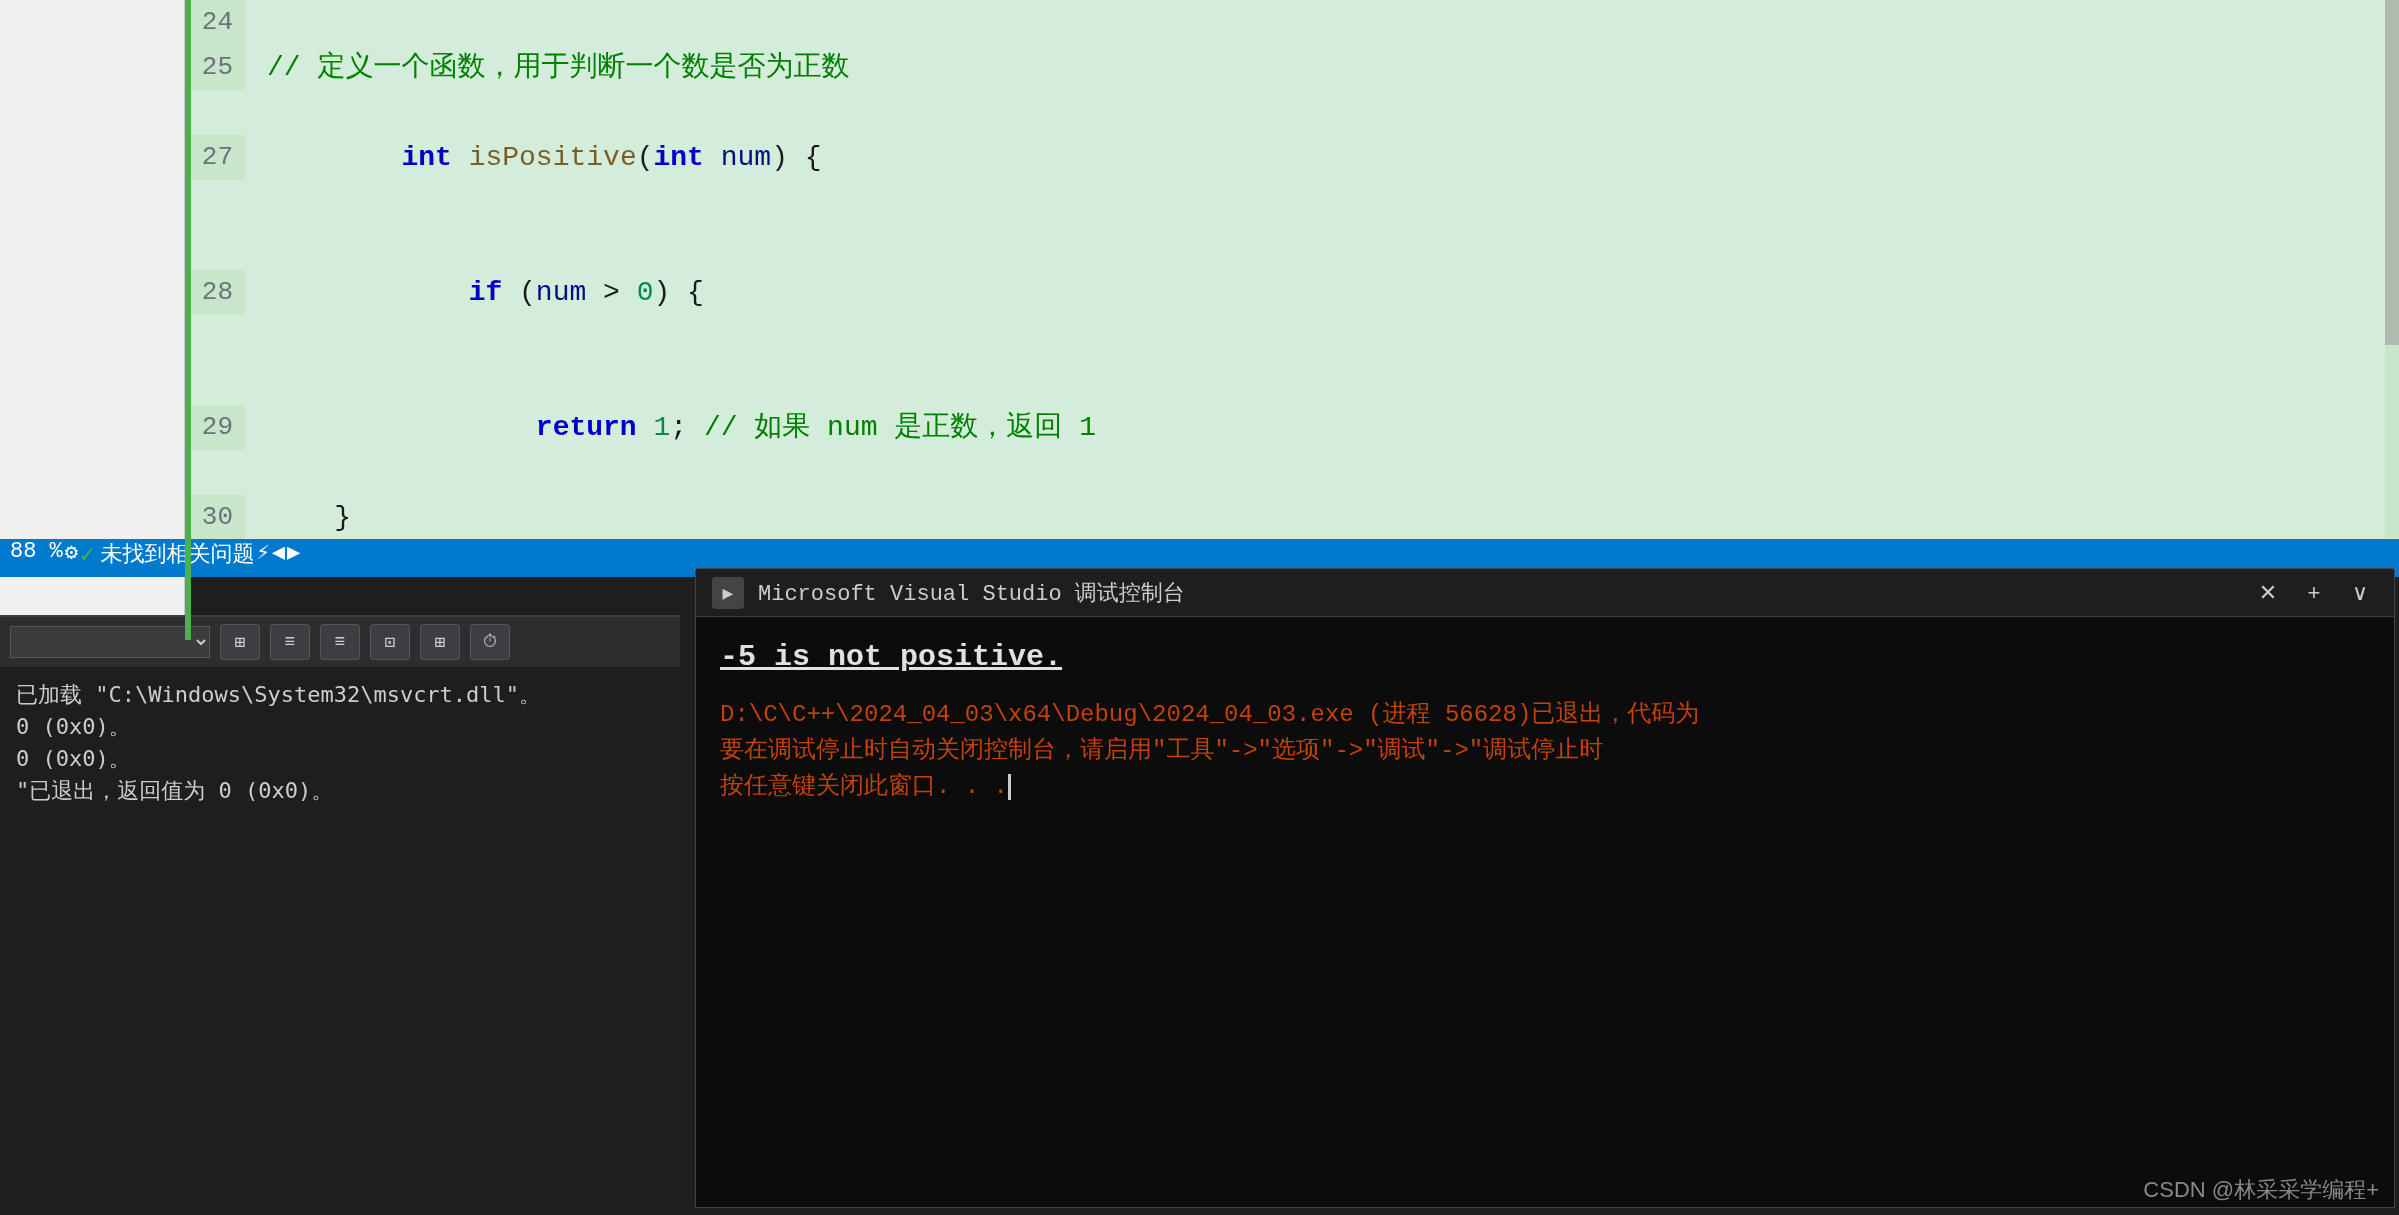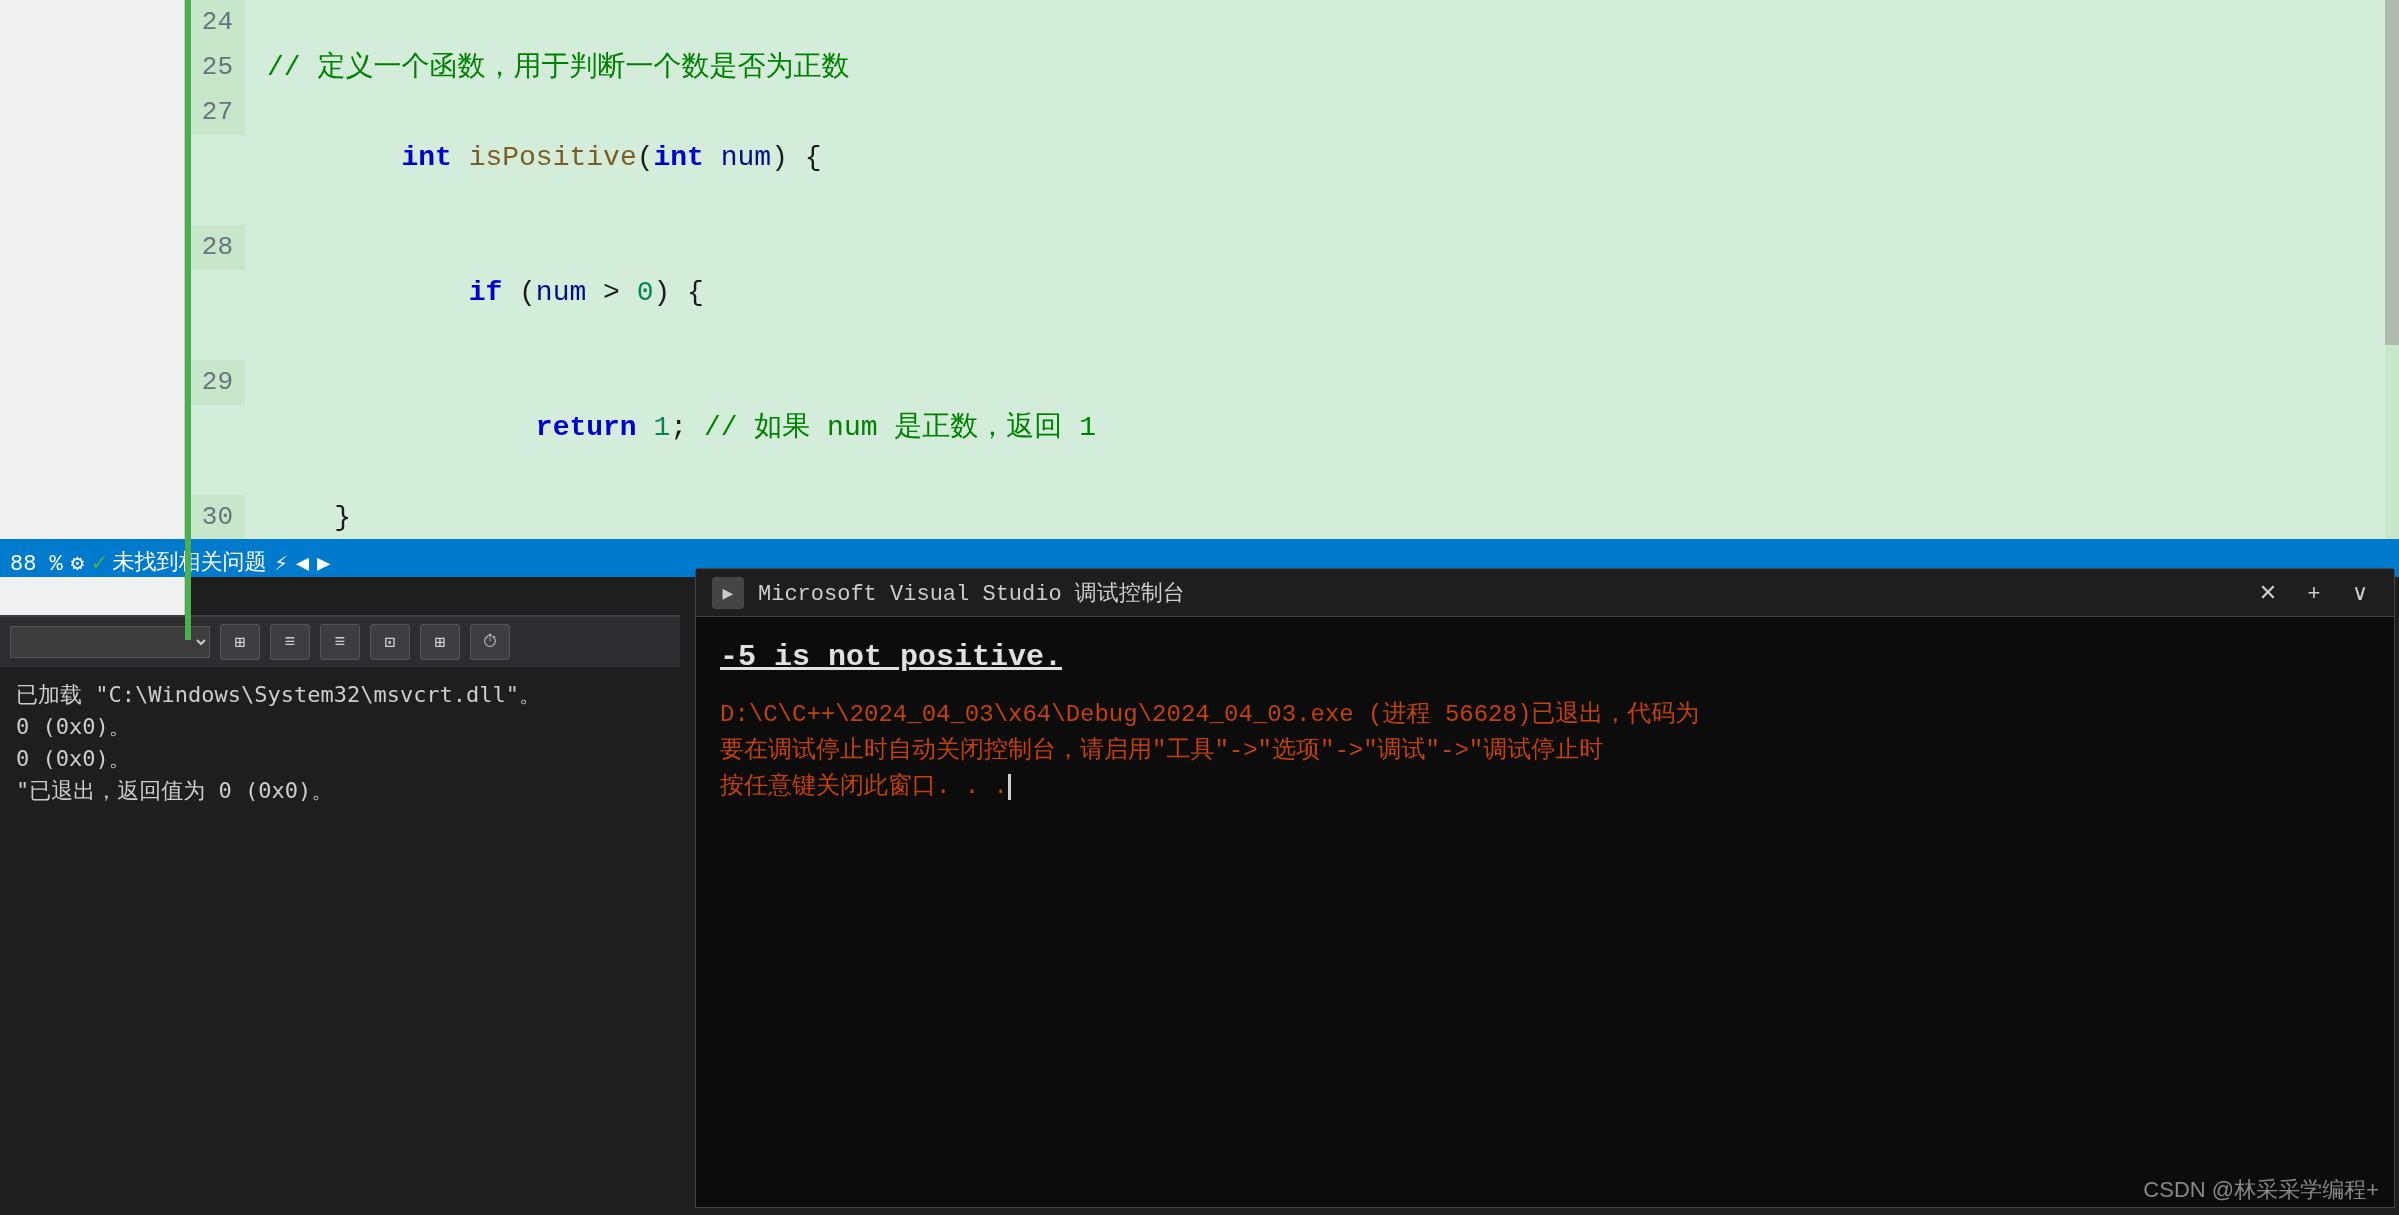--- a/index.html
+++ b/index.html
@@ -24,21 +24,21 @@
     }
 
     .code-content {
       padding: 0;
       font-size: 28px;
       line-height: 45px;
     }
 
     .line {
       display: flex;
-      align-items: flex-start;
+      align-items: center;
       min-height: 45px;
     }
 
     .line-number {
       width: 60px;
       min-width: 60px;
       text-align: right;
       padding-right: 12px;
       color: #6a737d;
       font-size: 26px;
@@ -78,25 +78,25 @@
 
     
     .status-bar {
       position: absolute;
       bottom: 638px;
       left: 0;
       right: 0;
       height: 38px;
       background: #007acc;
       display: flex;
-      align-items: flex-end;
+      align-items: flex-start;
       padding: 0 10px;
       color: white;
       font-size: 22px;
-      gap: 8px;
+      gap: 2px;
     }
 
     .status-item {
       display: flex;
       align-items: center;
       gap: 6px;
       color: white;
     }
 
     

